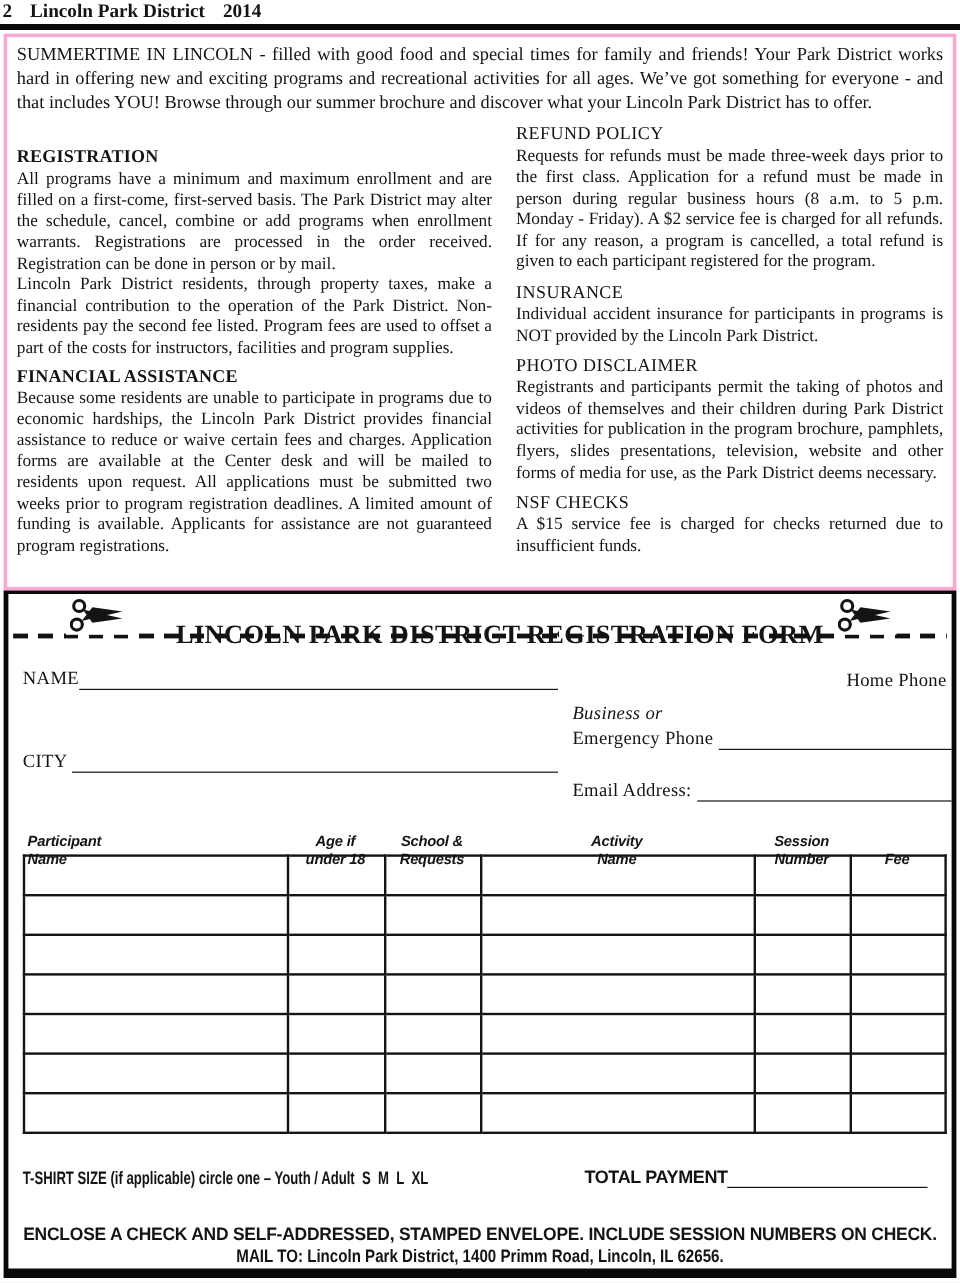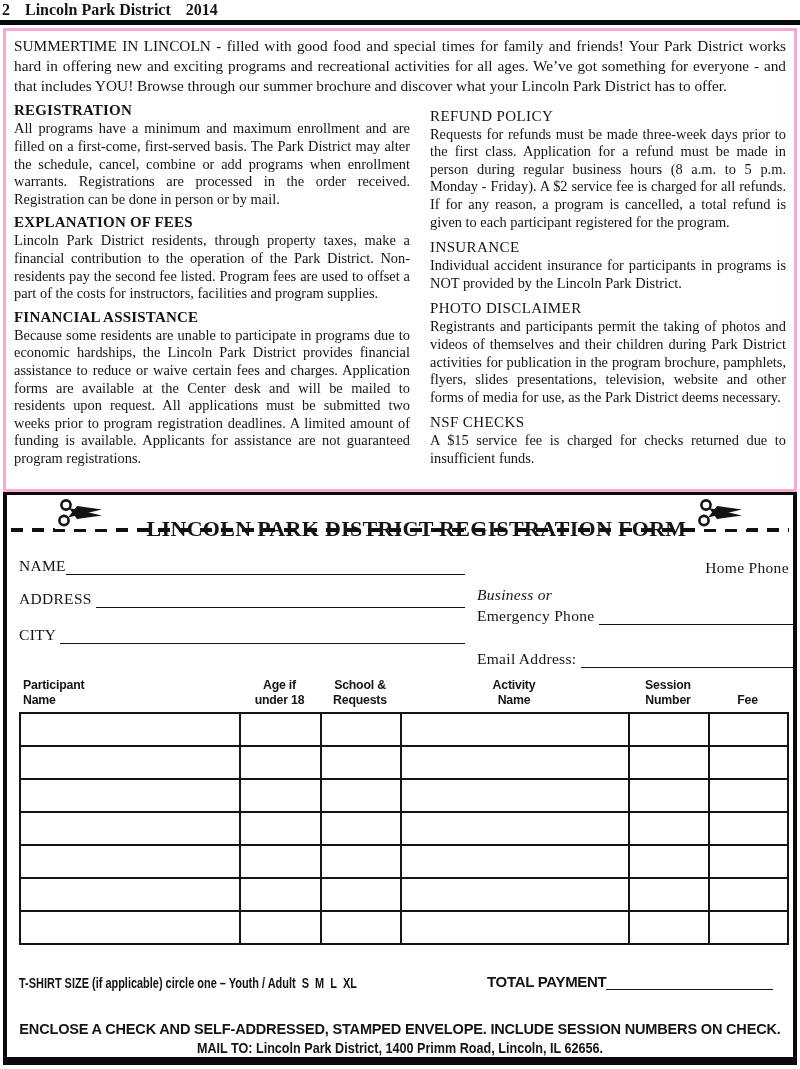--- a/index.html
+++ b/index.html
@@ -35,23 +35,23 @@
   .cut-line{position:absolute;top:33px;left:4px;right:4px;height:4px;
             background:repeating-linear-gradient(90deg,#111 0 12px,transparent 12px 21px);}
   .scissors{position:absolute;top:3px;width:46px;height:31px;background:#fff;padding:0 3px;z-index:2;}
 
   
   .frow{position:absolute;display:flex;align-items:flex-end;height:18px;}
   .frow .lbl{font-size:15.5px;white-space:pre;letter-spacing:.3px;}
   .wline{flex:1;border-bottom:1.8px solid #141414;height:100%;}
 
   
-  .thead-grid{position:absolute;top:182px;left:12px;width:768px;display:grid;
+  .thead-grid{position:absolute;top:198px;left:12px;width:768px;display:grid;
               grid-template-columns:220px 81px 80px 228px 80px 79px;
-              font-family:"Liberation Sans",sans-serif;font-weight:bold;font-size:12.3px;}
+              font-family:"Liberation Sans",sans-serif;font-weight:bold;font-size:12.3px;font-style:italic;}
   .th-cell{display:flex;flex-direction:column;justify-content:flex-end;height:30px;
            text-align:center;line-height:14.5px;letter-spacing:-.2px;}
   .th-cell.first{text-align:left;padding-left:4px;}
   .reg-table{position:absolute;top:217px;left:12px;width:768px;border-collapse:collapse;
              table-layout:fixed;}
   .reg-table td{border:2px solid #141414;height:31px;padding:0;}
 
   
   .tshirt-row{position:absolute;top:477px;left:12px;right:12px;height:20px;
               font-family:"Liberation Sans",sans-serif;font-weight:bold;font-size:15px;}
@@ -78,21 +78,20 @@
     <span class="yr">2014</span>
   </div>
   <div class="top-rule"></div>
 
   <section class="info-box">
     <p class="intro">SUMMERTIME IN LINCOLN - filled with good food and special times for family and friends! Your Park District works hard in offering new and exciting programs and recreational activities for all ages. We’ve got something for everyone - and that includes YOU! Browse through our summer brochure and discover what your Lincoln Park District has to offer.</p>
     <div class="columns">
       <div class="col-left">
         <h3 class="sec-h">REGISTRATION</h3>
         <p class="sec-b">All programs have a minimum and maximum enrollment and are filled on a first-come, first-served basis. The Park District may alter the schedule, cancel, combine or add programs when enrollment warrants. Registrations are processed in the order received. Registration can be done in person or by mail.</p>
-        <h3 class="sec-h">EXPLANATION OF FEES</h3>
         <p class="sec-b">Lincoln Park District residents, through property taxes, make a financial contribution to the operation of the Park District. Non-residents pay the second fee listed. Program fees are used to offset a part of the costs for instructors, facilities and program supplies.</p>
         <h3 class="sec-h">FINANCIAL ASSISTANCE</h3>
         <p class="sec-b">Because some residents are unable to participate in programs due to economic hardships, the Lincoln Park District provides financial assistance to reduce or waive certain fees and charges. Application forms are available at the Center desk and will be mailed to residents upon request. All applications must be submitted two weeks prior to program registration deadlines. A limited amount of funding is available. Applicants for assistance are not guaranteed program registrations.</p>
       </div>
       <div class="col-right">
         <h3 class="sec-h plain">REFUND POLICY</h3>
         <p class="sec-b">Requests for refunds must be made three-week days prior to the first class. Application for a refund must be made in person during regular business hours (8 a.m. to 5 p.m. Monday - Friday). A $2 service fee is charged for all refunds. If for any reason, a program is cancelled, a total refund is given to each participant registered for the program.</p>
         <h3 class="sec-h plain">INSURANCE</h3>
         <p class="sec-b">Individual accident insurance for participants in programs is NOT provided by the Lincoln Park District.</p>
         <h3 class="sec-h plain">PHOTO DISCLAIMER</h3>
@@ -123,24 +122,20 @@
         <path d="M10 19.5 L44 11.5 L19 8 Z" fill="#141414"></path>
       </svg>
     </span>
 
     <div class="cut-line"></div>
 
     <div class="frow" style="top:62px;left:12px;width:446px;">
       <span class="lbl">NAME</span>
       <span class="wline"></span>
     </div>
-    <div class="frow" style="top:95px;left:12px;width:446px;">
-      <span class="lbl">ADDRESS </span>
-      <span class="wline"></span>
-    </div>
     <div class="frow" style="top:131px;left:12px;width:446px;">
       <span class="lbl">CITY </span>
       <span class="wline"></span>
     </div>
 
     <div class="frow" style="top:64px;left:470px;width:316px;flex-direction:column;">
       <span class="lbl">Home Phone </span>
       <span class="wline"></span>
     </div>
     <div class="frow" style="top:91px;left:470px;width:316px;font-style:italic;">

